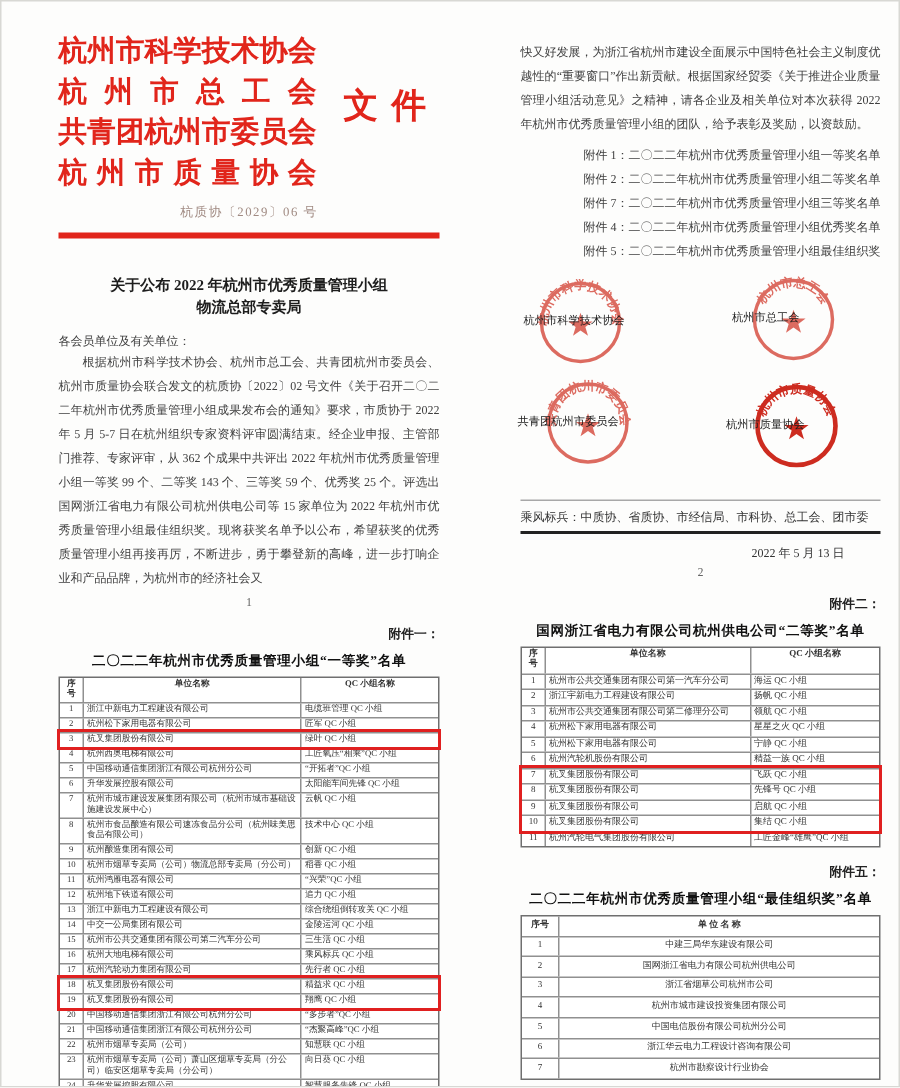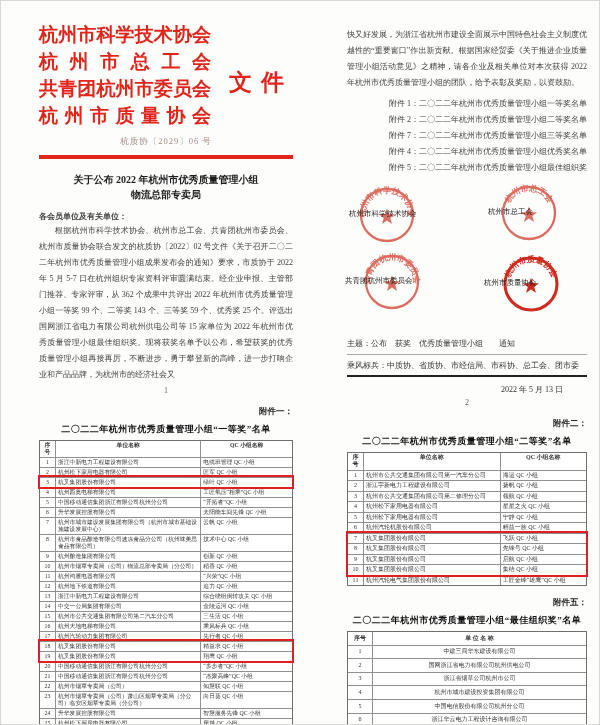--- a/index.html
+++ b/index.html
@@ -6,27 +6,27 @@
   .shot{position:relative;width:600px;height:725px;background:#fdfdfc;border:1px solid #d8d8d4;
         box-sizing:border-box;overflow:hidden;font-family:"Liberation Serif",serif;}
   .page{position:absolute;top:14px;}
   .p1{left:38px;width:254px;}
   .p2{left:346px;width:240px;}
 
   
   .hdr{position:relative;margin-top:6px;}
   .hdr-line{width:172px;font-size:19px;line-height:27px;font-weight:bold;color:var(--header-red);
             text-align:justify;text-align-last:justify;white-space:nowrap;}
-  .hdr-suffix{position:absolute;right:0;top:46px;font-size:23px;font-weight:bold;
+  .hdr-suffix{position:absolute;right:0;top:34px;font-size:23px;font-weight:bold;
               color:var(--header-red);letter-spacing:9px;}
   .doc-no{margin-top:7px;text-align:center;font-size:8.5px;color:#a08a82;letter-spacing:1px;}
   .red-rule{height:3.5px;background:var(--header-red);margin-top:7px;}
 
-  .doc-title{margin-top:13px;text-align:center;font-size:10px;font-weight:bold;line-height:15px;color:#1d1d1d;}
-  .salut{margin-top:9px;font-size:8px;color:#3e3e3e;font-weight:bold;}
+  .doc-title{margin-top:24px;text-align:center;font-size:10px;font-weight:bold;line-height:15px;color:#1d1d1d;}
+  .salut{margin-top:9px;font-size:8px;color:#3e3e3e;}
   .body-text{font-size:8px;line-height:16px;color:#3e3e3e;text-align:justify;text-indent:2em;margin-top:1px;}
   .p2 .body-text{text-indent:0;margin-top:12px;}
   .pageno{text-align:center;font-size:8px;color:#666;margin-top:3px;}
 
   .att-label{font-size:8.5px;font-weight:bold;color:#222;margin-top:11px;text-align:right;}
   .att-title{font-size:9px;font-weight:bold;color:#111;text-align:center;margin:5px 0 4px;letter-spacing:.5px;}
 
   
   .tbl{border:1.2px solid #6f6f6f;color:#333;background:#fff;}
   .trow{display:flex;align-items:stretch;border-top:1px solid #909090;}
@@ -300,29 +300,28 @@
           <text><textPath href="#arc4" startOffset="50%" text-anchor="middle">杭州市质量协会</textPath></text>
           <polygon points="29,22.5 31,28.25 37.08,28.37 32.23,32.05 34,37.88 29,34.4 24,37.88 25.77,32.05 20.92,28.37 27,28.25"></polygon>
         </svg>
       </div>
       <div class="stamp-name n1">杭州市科学技术协会</div>
       <div class="stamp-name n2">杭州市总工会</div>
       <div class="stamp-name n3">共青团杭州市委员会</div>
       <div class="stamp-name n4">杭州市质量协会</div>
     </div>
 
-    <div class="subject">主题：公布　获奖　优秀质量管理小组　　通知</div>
     <div class="rule-thin"></div>
     <div class="cc">乘风标兵：中质协、省质协、市经信局、市科协、总工会、团市委</div>
     <div class="rule-thick"></div>
     <div class="date">2022 年 5 月 13 日</div>
     <div class="pageno">2</div>
 
     <div class="att-label">附件二：</div>
-    <div class="att-title">二〇二二年杭州市优秀质量管理小组“二等奖”名单</div>
+    <div class="att-title">国网浙江省电力有限公司杭州供电公司“二等奖”名单</div>
     <div class="tbl cols3 t2">
         <div class="trow thead">
           <div class="tc tc0">序号</div>
           <div class="tc tc1">单位名称</div>
           <div class="tc tc2">QC 小组名称</div>
         </div>
         <div class="trow">
           <div class="tc tc0">1</div>
           <div class="tc tc1">杭州市公共交通集团有限公司第一汽车分公司</div>
           <div class="tc tc2">海运 QC 小组</div>

